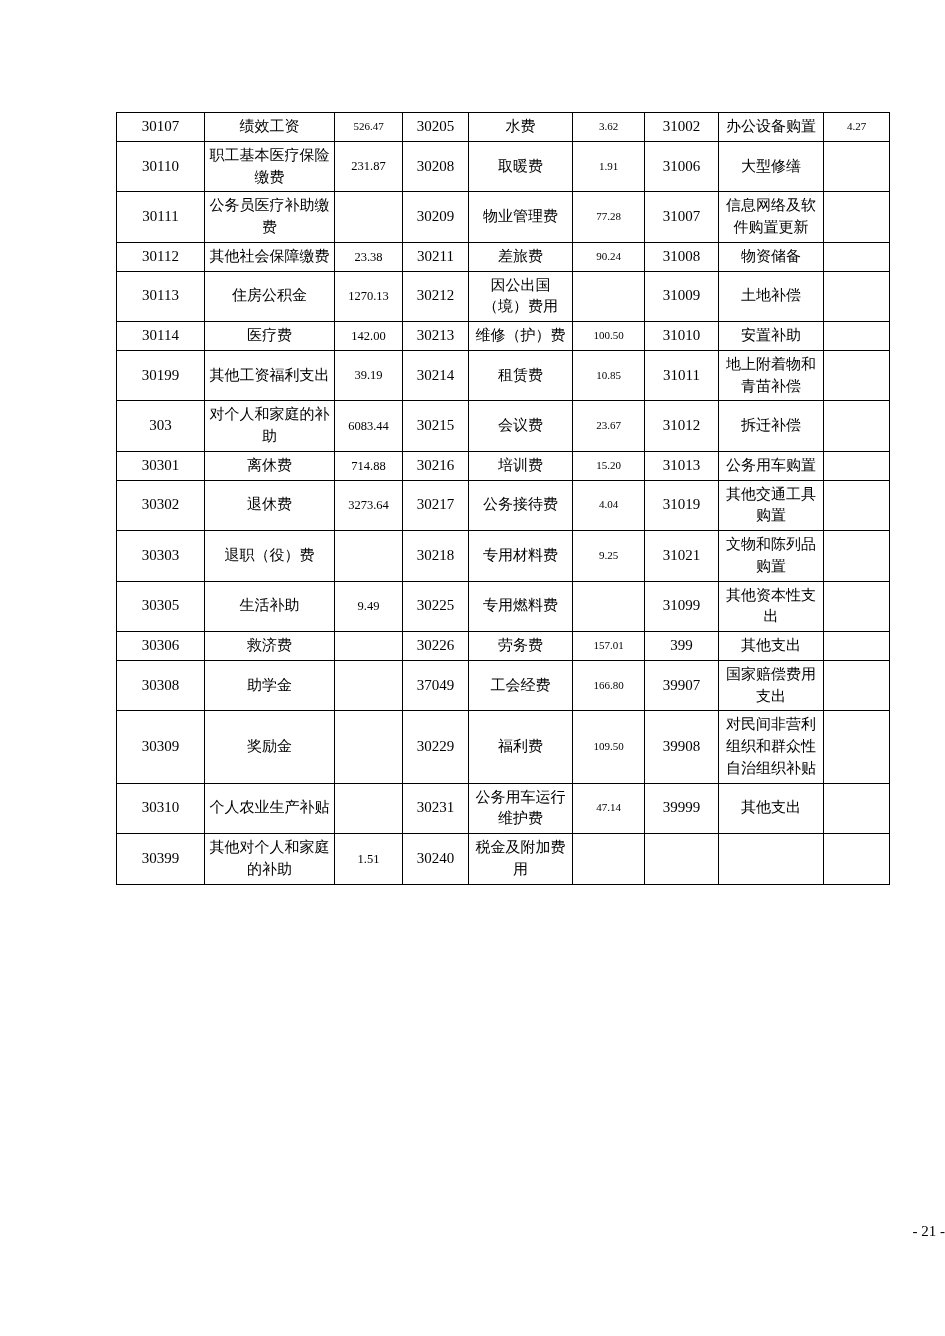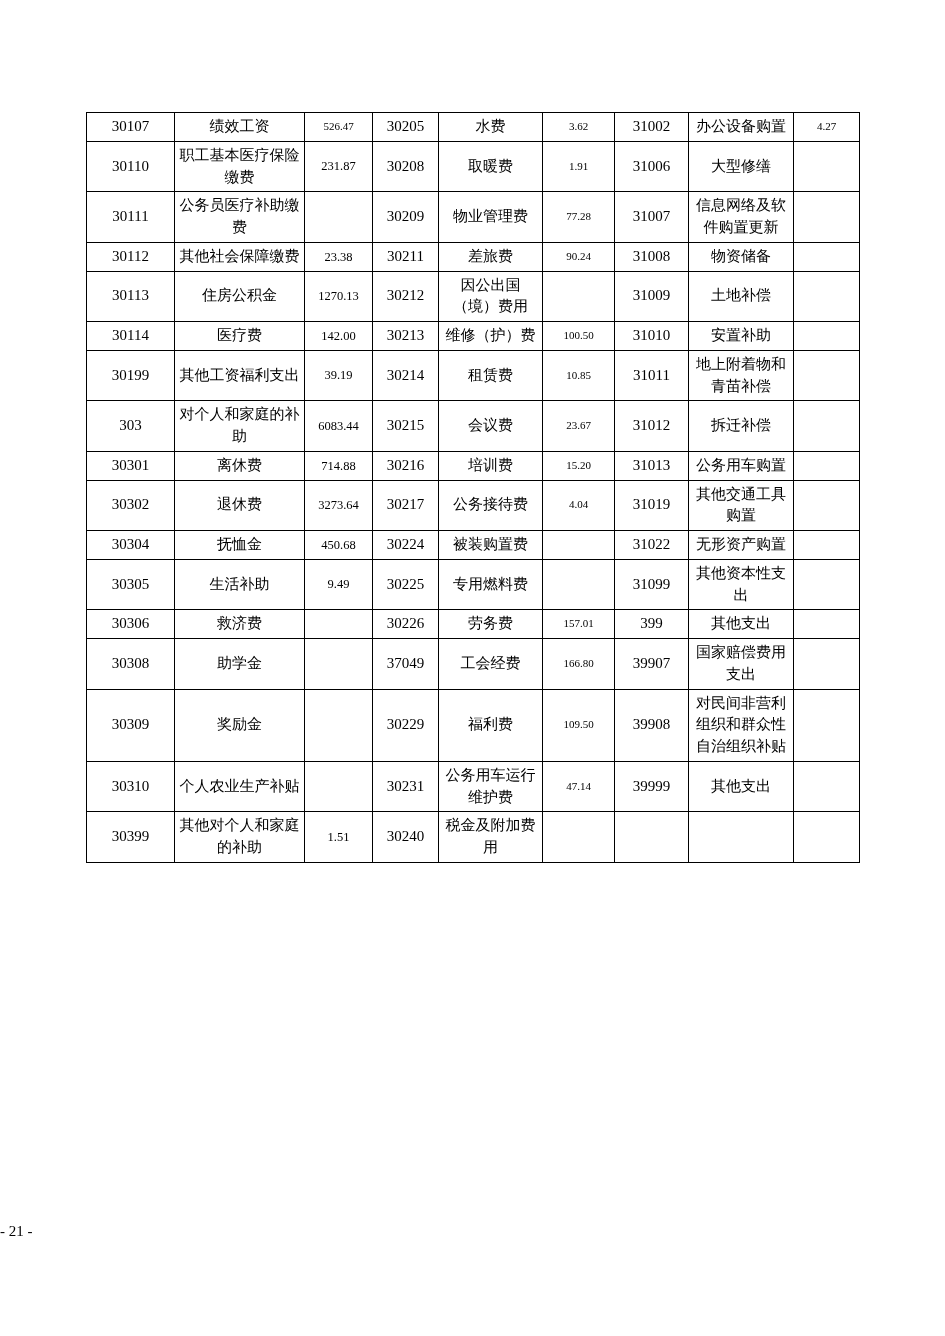--- a/index.html
+++ b/index.html
@@ -11,21 +11,21 @@
     width: 945px;
     height: 1336px;
     font-family: "Liberation Serif", "DejaVu Serif", serif;
     color: #000000;
     position: relative;
   }
   .page {
     width: 945px;
     height: 1336px;
     box-sizing: border-box;
-    padding: 112px 86px 0 86px;
+    padding: 112px 86px 0 116px;
     position: relative;
   }
   table.budget {
     border-collapse: collapse;
     width: 773px;
     table-layout: fixed;
   }
   table.budget td {
     border: 1px solid #000000;
     text-align: center;
@@ -56,21 +56,21 @@
     font-family: "Liberation Serif", serif;
   }
   .val-big {
     font-size: 11px;
   }
   .footer {
     position: absolute;
     left: 0;
     right: 0;
     bottom: 96px;
-    text-align: left;
+    text-align: right;
     font-size: 15px;
     font-family: "Liberation Serif", serif;
   }
 </style>
 </head>
 <body>
 
 <div class="page">
   <table class="budget">
     <colgroup>
@@ -189,28 +189,28 @@
         <td class="name">退休费</td>
         <td class="val">3273.64</td>
         <td class="code">30217</td>
         <td class="name">公务接待费</td>
         <td class="val val-big">4.04</td>
         <td class="code">31019</td>
         <td class="name">其他交通工具购置</td>
         <td class="val val-big"></td>
       </tr>
       <tr>
-        <td class="code">30304</td>
-        <td class="name">抚恤金</td>
-        <td class="val">450.68</td>
-        <td class="code">30224</td>
-        <td class="name">被装购置费</td>
-        <td class="val val-big"></td>
-        <td class="code">31022</td>
-        <td class="name">无形资产购置</td>
+        <td class="code">30303</td>
+        <td class="name">退职（役）费</td>
+        <td class="val"></td>
+        <td class="code">30218</td>
+        <td class="name">专用材料费</td>
+        <td class="val val-big">9.25</td>
+        <td class="code">31021</td>
+        <td class="name">文物和陈列品购置</td>
         <td class="val val-big"></td>
       </tr>
       <tr>
         <td class="code">30305</td>
         <td class="name">生活补助</td>
         <td class="val">9.49</td>
         <td class="code">30225</td>
         <td class="name">专用燃料费</td>
         <td class="val val-big"></td>
         <td class="code">31099</td>

